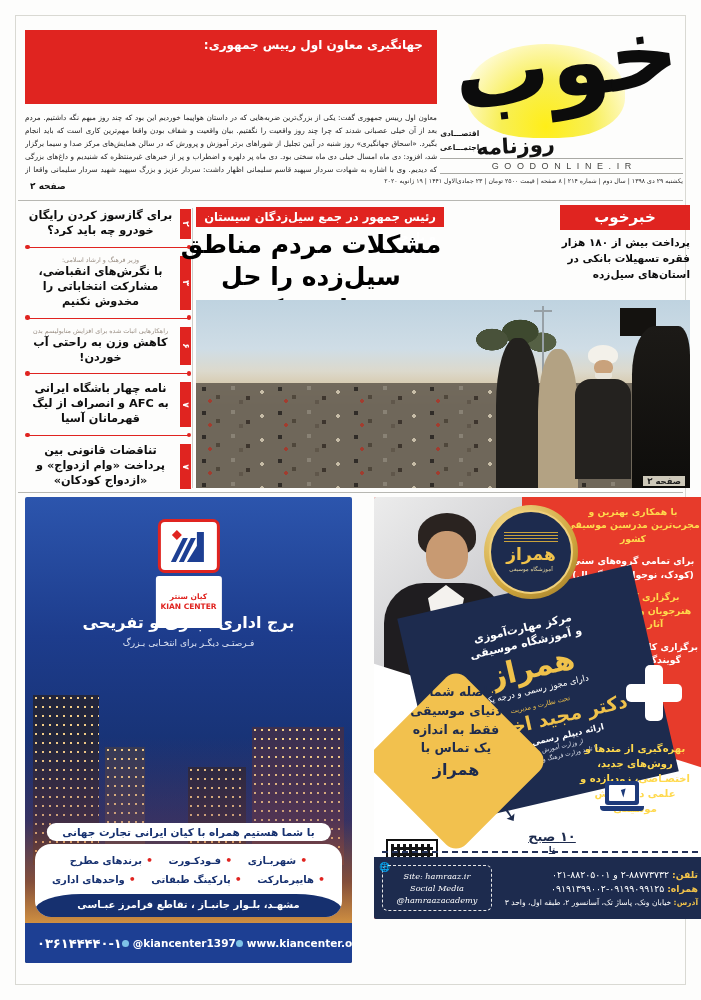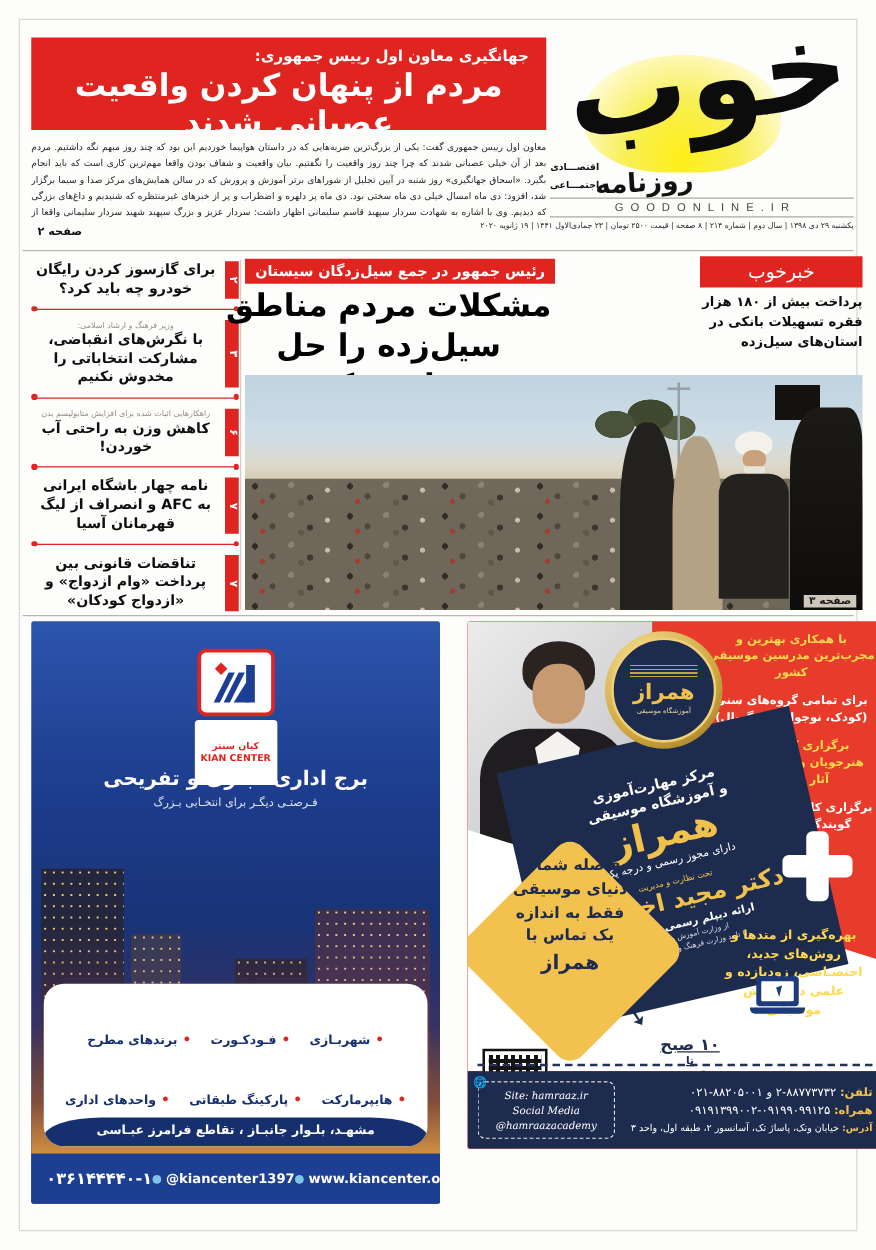--- a/index.html
+++ b/index.html
@@ -46,21 +46,21 @@
   .s-sep::before,.s-sep::after{content:"";position:absolute;top:-3.2px;width:4.5px;height:4.5px;
         border-radius:50%;background:#e02420;}
   .s-sep::before{right:-2px;} .s-sep::after{left:-2px;}
 
   
   .m-kicker{position:absolute;left:196px;top:207px;width:232px;height:20px;background:#e02420;color:#fff;
             direction:rtl;font-size:11.5px;font-weight:bold;line-height:20px;padding:0 8px;text-align:right;}
   .m-head{position:absolute;left:180px;top:229px;width:262px;direction:rtl;text-align:center;
           font-size:25px;font-weight:900;line-height:1.28;color:#000;}
   .goodnews{position:absolute;left:560px;top:205px;width:130px;direction:rtl;}
-  .gn-badge{background:#e02420;color:#fff;font-size:15px;font-weight:normal;text-align:center;
+  .gn-badge{background:#e02420;color:#fff;font-size:15px;font-weight:bold;text-align:center;
             padding:3px 16px 4px;}
   .gn-text{margin-top:5px;font-size:10.5px;font-weight:bold;line-height:1.5;text-align:right;color:#0c0c0c;}
 
   
   .photo{position:absolute;left:196px;top:300px;width:494px;height:188px;overflow:hidden;
     background:linear-gradient(180deg,#bfd3e0 0%,#cfdde6 26%,#dcd9cc 38%,#d8cdb4 44%,#b5a98f 50%,#8a8070 56%,#7a7163 100%);}
   .crowd{position:absolute;left:0;right:0;top:44%;bottom:0;background-color:#6f675a;background-size:76px 24px;opacity:.97;
     background-image:
       radial-gradient(circle 2.5px at 8px 6px,#2e2a26 97%,transparent),
       radial-gradient(circle 2.5px at 22px 14px,#4e463a 97%,transparent),
@@ -110,21 +110,21 @@
            color:#e02420;font-weight:bold;font-size:7.5px;line-height:1.35;}
   .kian-title{position:absolute;top:116px;left:0;right:0;text-align:center;color:#fff;direction:rtl;
               font-size:16px;font-weight:bold;z-index:3;}
   .kian-sub{position:absolute;top:141px;left:0;right:0;text-align:center;color:#dfe6f4;direction:rtl;
             font-size:9px;letter-spacing:1px;z-index:3;}
   .kian-pill{position:absolute;bottom:122px;left:50%;transform:translateX(-50%);background:#fff;color:#16306f;
              border-radius:12px;padding:3px 16px;font-size:10.5px;font-weight:bold;white-space:nowrap;
              direction:rtl;z-index:4;}
   .kian-panel{position:absolute;left:10px;right:10px;bottom:46px;background:#fff;border-radius:16px;
               padding:7px 8px 0;text-align:center;z-index:4;overflow:hidden;}
-  .k-feats{direction:rtl;font-size:10px;font-weight:bold;color:#16306f;line-height:1.75;margin-top:28px;}
+  .k-feats{direction:rtl;font-size:10px;font-weight:bold;color:#16306f;line-height:1.75;}
   .feat{margin:0 6px;white-space:nowrap;}
   .feat::before{content:"•";color:#e02420;margin-left:4px;font-size:11px;}
   .kian-addr{margin:5px -8px 0;background:#16306f;color:#fff;direction:rtl;font-size:10px;font-weight:bold;
              padding:5px 0 7px;border-radius:46px 46px 0 0/16px 16px 0 0;}
   .kian-foot{position:absolute;left:0;right:0;bottom:0;height:40px;background:#1d3f93;color:#fff;z-index:4;
              display:flex;align-items:center;justify-content:space-between;padding:0 12px;direction:ltr;}
   .kf-phone{font-size:13px;font-weight:bold;direction:ltr;}
   .kf-item{font-size:10.5px;font-weight:bold;display:flex;align-items:center;gap:4px;}
   .kf-dot{width:7px;height:7px;border-radius:50%;background:#7ec3e8;display:inline-block;}
 
@@ -218,21 +218,20 @@
         <div>اقتصـــادی</div>
         <div>اجتمـــاعی</div>
       </div>
     </div>
     <div class="gool">GOODONLINE.IR</div>
     <div class="dateline">یکشنبه ۲۹ دی ۱۳۹۸ | سال دوم | شماره ۲۱۴ | ۸ صفحه | قیمت ۲۵۰۰ تومان | ۲۳ جمادی‌الاول ۱۴۴۱ | ۱۹ ژانویه ۲۰۲۰</div>
   </div>
 
   <div class="banner">
     <div class="kick">جهانگیری معاون اول رییس جمهوری:</div>
-    <div class="head">مردم از پنهان کردن واقعیت عصبانی شدند</div>
   </div>
   <div class="top-body">معاون اول رییس جمهوری گفت: یکی از بزرگ‌ترین ضربه‌هایی که در داستان هواپیما خوردیم این بود که چند روز مبهم نگه داشتیم. مردم بعد از آن خیلی عصبانی شدند که چرا چند روز واقعیت را نگفتیم. بیان واقعیت و شفاف بودن واقعا مهم‌ترین کاری است که باید انجام بگیرد. «اسحاق جهانگیری» روز شنبه در آیین تجلیل از شوراهای برتر آموزش و پرورش که در سالن همایش‌های مرکز صدا و سیما برگزار شد، افزود: دی ماه امسال خیلی دی ماه سختی بود. دی ماه پر دلهره و اضطراب و پر از خبرهای غیرمنتظره که شنیدیم و داغ‌های بزرگی که دیدیم. وی با اشاره به شهادت سردار سپهبد قاسم سلیمانی اظهار داشت: سردار عزیز و بزرگ سپهبد شهید سردار سلیمانی واقعا از سرمایه‌های کم‌نظیر جمهوری اسلامی ایران بود. خیلی برای ملت ایران هم عشق می‌ورزید و هم خدمت کرد و نهایتا جان خود را در این راه تقدیم کرد. البته به بدترین وجه ممکن توسط شقی‌ترین افراد و دولت‌هایی که در کره زمین هستند به شهادت رسید. معاون اول رییس جمهوری اضافه کرد: شهیدی که رسما رییس جمهوری آمریکا اعلام کند من دستور دادم که سردار سلیمانی شهید شود که به تعبیر خودشان کشته شود و نهایتا مسوولیت قبول کند آن هم در یک کشور دیگری که وی در آن مهمان بوده است و بعد از آن اتفاقاتی که افتاد...</div>
   <div class="page2">صفحه ۲</div>
   <div class="rule rule1"></div>
   <div class="vline"></div>
 
   <div class="sidebar">
     <div class="s-item">
       <div class="s-tab">
           <span>۲</span>

